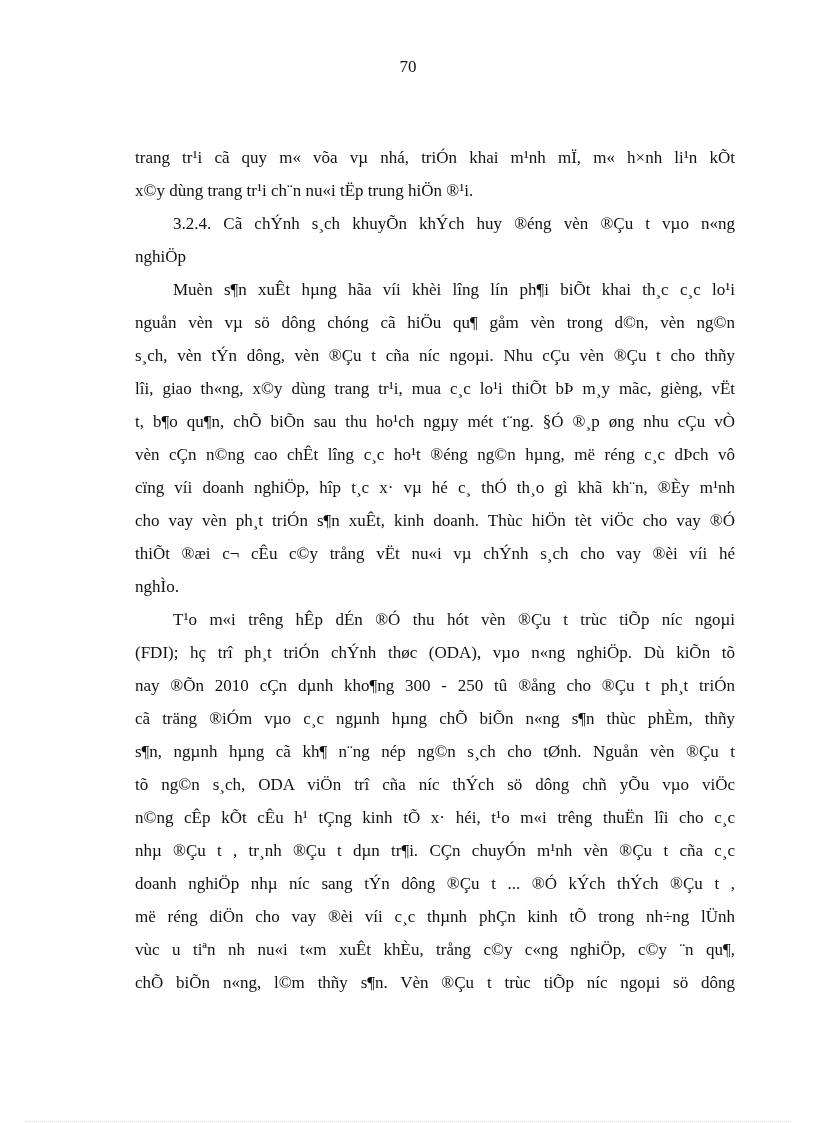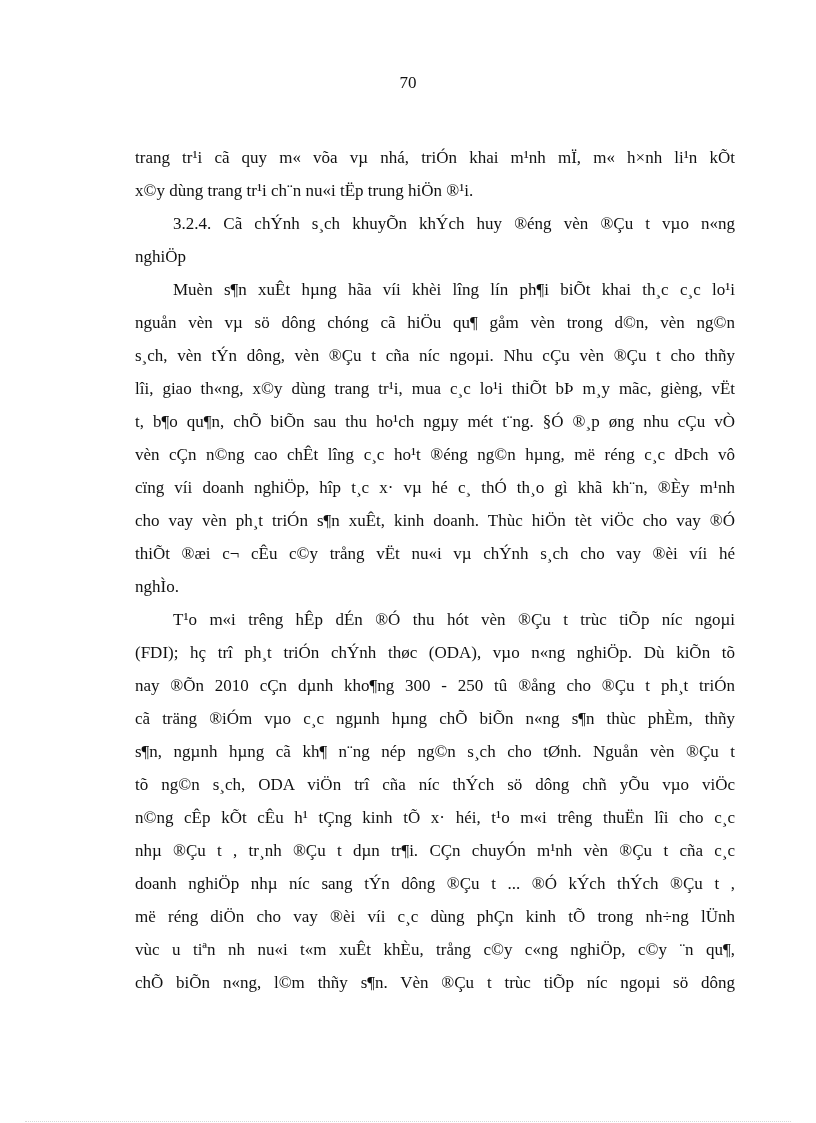--- a/index.html
+++ b/index.html
@@ -1,18 +1,18 @@
 <!DOCTYPE html>
 <html><head>
   <meta charset="utf-8">
   <style>
     html, body { margin: 0; padding: 0; background: #ffffff; }
     body { width: 816px; height: 1123px; position: relative; overflow: hidden;
            font-family: "Liberation Serif", "DejaVu Serif", serif; color: #111; }
-    .page-number { position: absolute; top: 73px; left: 0; width: 816px; text-align: center; font-size: 17px; }
+    .page-number { position: absolute; top: 57px; left: 0; width: 816px; text-align: center; font-size: 17px; }
     .content { position: absolute; top: 141px; left: 135px; width: 600px; font-size: 17px; line-height: 33px; }
     .line { display: block; white-space: nowrap; text-align: justify; text-align-last: justify; height: 33px; }
     .line.last { text-align-last: left; }
     .indent { padding-left: 38px; }
     .heading { font-weight: normal; }
     .bottom-rule { position: absolute; left: 25px; right: 25px; top: 1121px; height: 0;
                    border-top: 1px dotted #d8d8d8; }
   </style>
 </head>
 <body>
@@ -43,19 +43,19 @@
   <div>
     <span class="line indent">T¹o m«i tr­êng  hÊp dÉn ®Ó thu hót vèn ®Çu t­  trùc tiÕp n­íc  ngoµi</span>
     <span class="line">(FDI); hç trî ph¸t triÓn chÝnh thøc (ODA), vµo n«ng nghiÖp. Dù kiÕn tõ</span>
     <span class="line">nay ®Õn 2010 cÇn dµnh kho¶ng 300 - 250 tû ®ång cho ®Çu t­  ph¸t triÓn</span>
     <span class="line">cã träng ®iÓm vµo c¸c ngµnh hµng chÕ biÕn n«ng s¶n thùc phÈm, thñy</span>
     <span class="line">s¶n, ngµnh hµng cã kh¶ n¨ng nép ng©n s¸ch cho tØnh. Nguån vèn ®Çu t­</span>
     <span class="line">tõ ng©n s¸ch, ODA viÖn trî cña n­íc thÝch sö dông chñ yÕu vµo viÖc</span>
     <span class="line">n©ng cÊp kÕt cÊu h¹ tÇng kinh tÕ x· héi, t¹o m«i tr­êng thuËn lîi cho c¸c</span>
     <span class="line">nhµ ®Çu t­ , tr¸nh ®Çu t­  dµn tr¶i. CÇn chuyÓn m¹nh vèn ®Çu t­  cña c¸c</span>
     <span class="line">doanh nghiÖp nhµ n­íc sang tÝn dông ®Çu t­ ... ®Ó kÝch thÝch ®Çu t­ ,</span>
-    <span class="line">më réng diÖn cho vay ®èi víi c¸c dùng phÇn kinh tÕ trong nh÷ng lÜnh</span>
+    <span class="line">më réng diÖn cho vay ®èi víi c¸c thµnh phÇn kinh tÕ trong nh÷ng lÜnh</span>
     <span class="line">vùc ­u tiªn nh­  nu«i t«m xuÊt khÈu, trång c©y c«ng nghiÖp, c©y ¨n qu¶,</span>
     <span class="line">chÕ biÕn n«ng, l©m thñy s¶n. Vèn ®Çu t­  trùc tiÕp n­íc ngoµi sö dông</span>
   </div>
 </div>
 
 <div class="bottom-rule"></div>
 
 </body></html>

